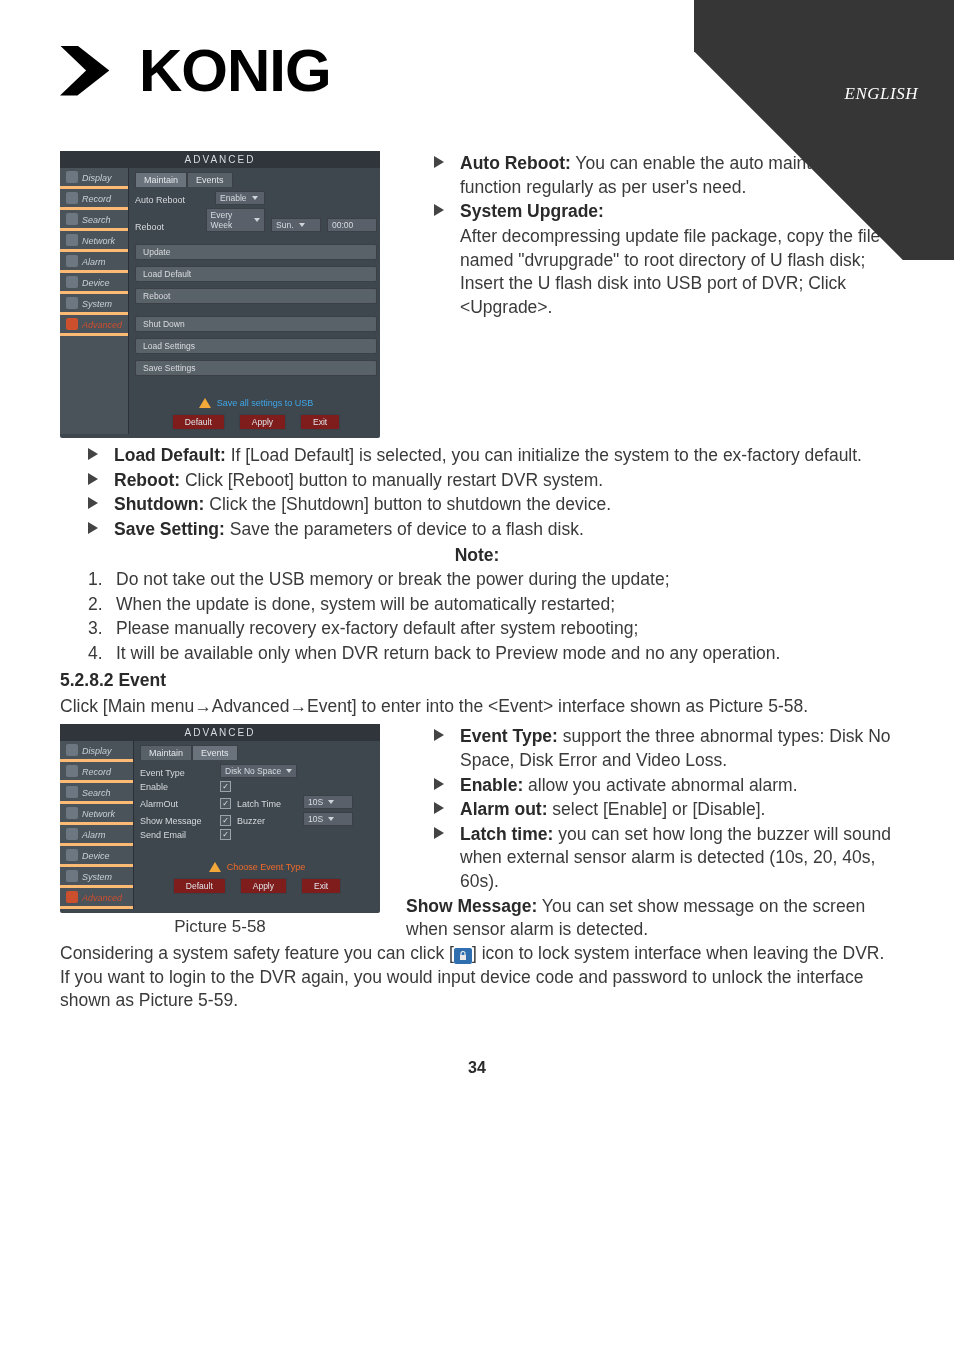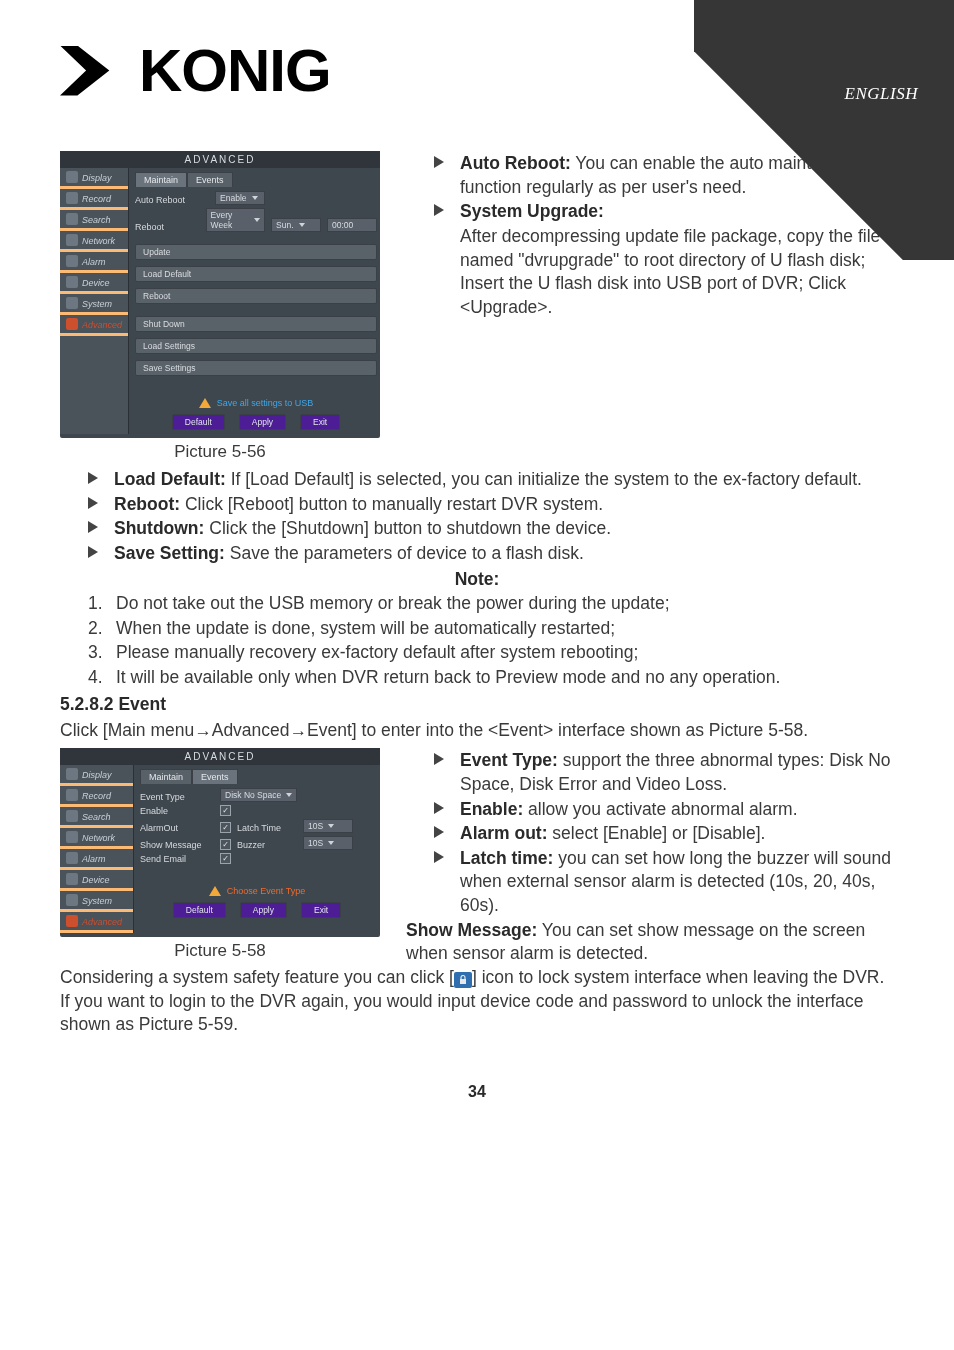--- a/index.html
+++ b/index.html
@@ -160,21 +160,21 @@
   .warnrow.orange { color:#f06a2a; }
   .tri {
     width:0;height:0;
     border-left:6px solid transparent;
     border-right:6px solid transparent;
     border-bottom:10px solid #f3a83a;
   }
   .footbtns { display:flex; gap:14px; justify-content:center; margin-top:4px;}
   .footbtns .fb {
     font-size:8.5px; padding:2px 12px;
-    background:#4c1d95; border:1px solid #3a4046; border-radius:2px;
+    background:#7f1d1d; border:1px solid #3a4046; border-radius:2px;
     color:#e0e4e8;
   }
   .chk {
     width:11px;height:11px;border:1px solid #9aa3ab;background:#4c545c;
     display:inline-flex;align-items:center;justify-content:center;
   }
   .chk.on::after{ content:"✓"; font-size:8px; color:#dfe4e9; line-height:1;}
 
   
   .lockicon {
@@ -288,21 +288,20 @@
               <span>Save all settings to USB</span>
             </div>
             <div class="footbtns">
               <span class="fb">Default</span>
               <span class="fb">Apply</span>
               <span class="fb">Exit</span>
             </div>
           </div>
         </div>
       </div>
-      <div class="caption">Picture 5-56</div>
     </div>
 
     <div class="body-text" style="flex:1;">
       <div class="bullet-list">
         <div class="row">
           <span class="chev">
               <svg width="12" height="12">
                 <polygon points="0,0 10,6 0,12" fill="#444"></polygon>
               </svg>
             </span>

